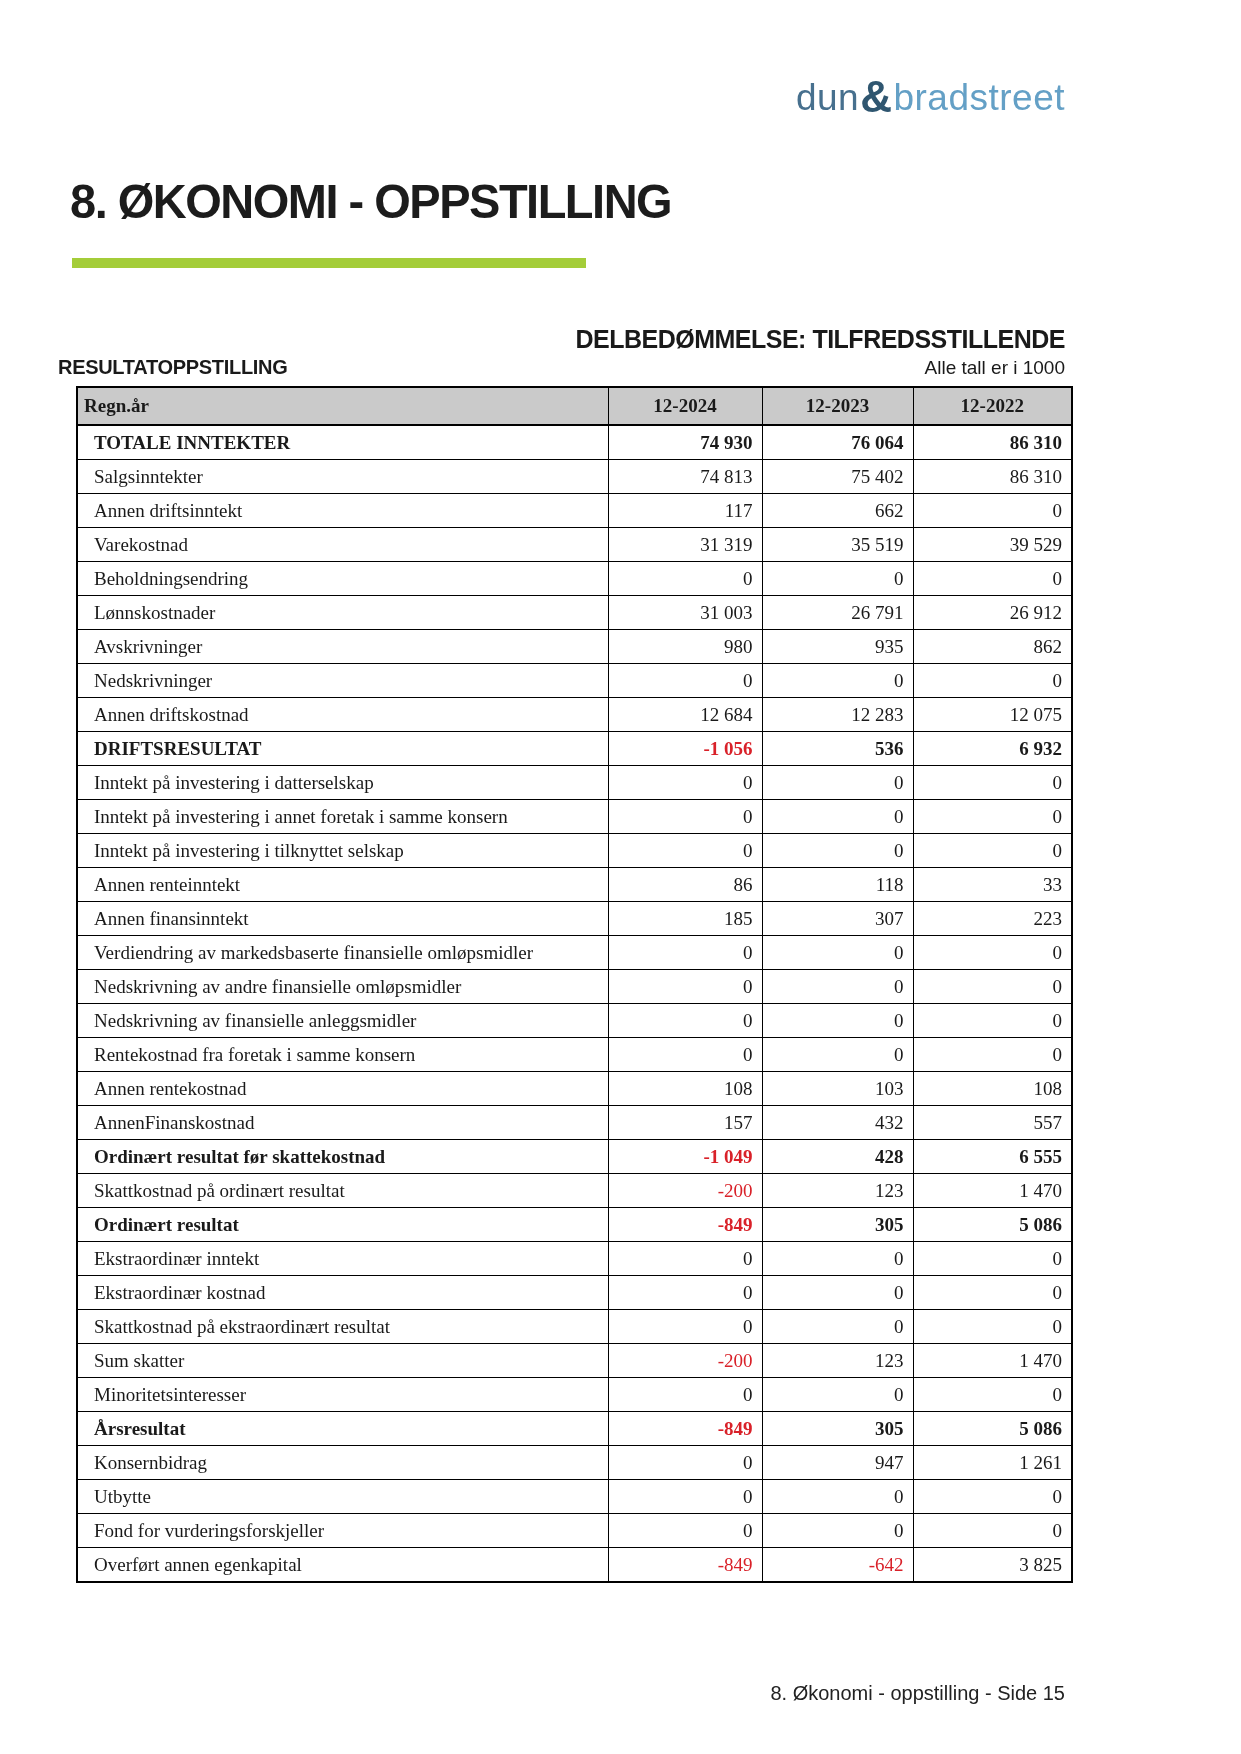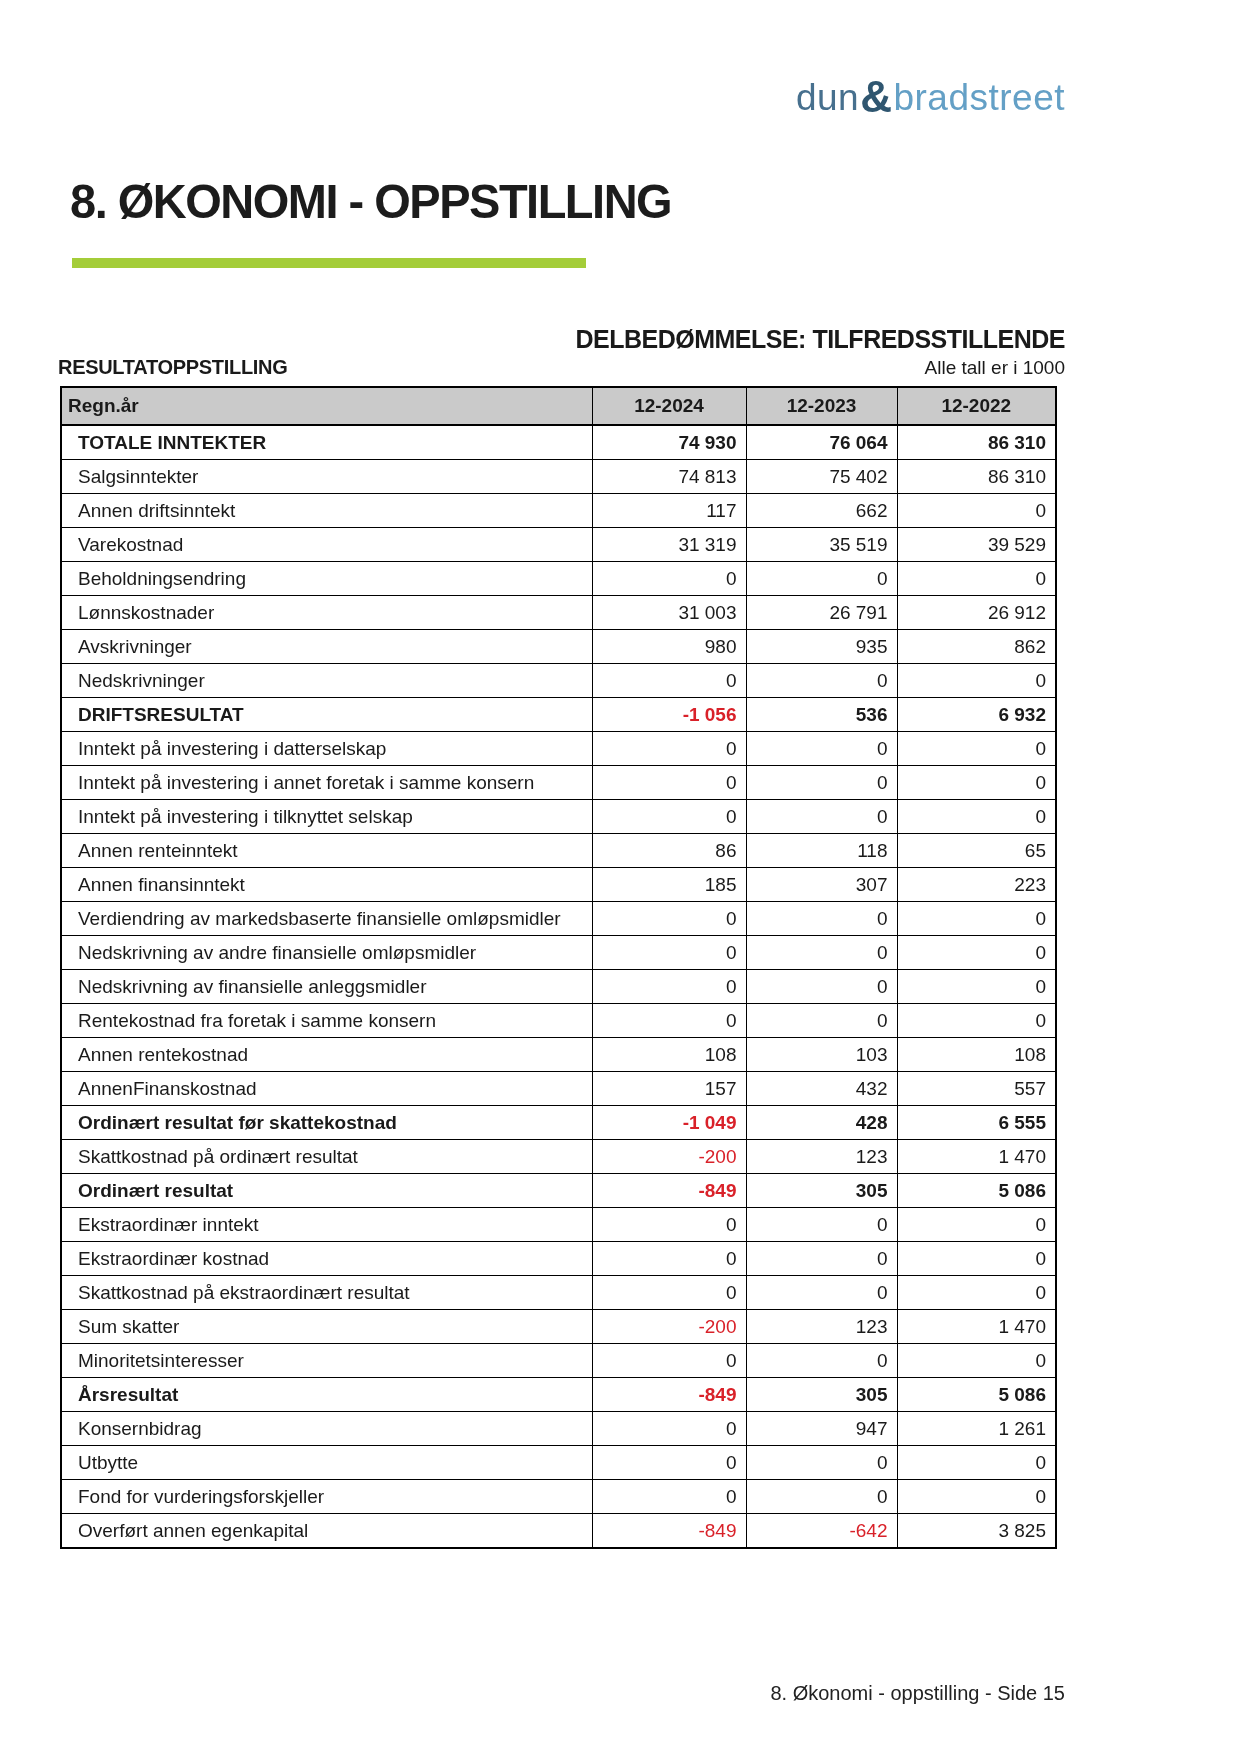--- a/index.html
+++ b/index.html
@@ -42,21 +42,21 @@
   .section-label{
     position:absolute;left:58px;top:356px;
     font-size:20px;font-weight:bold;letter-spacing:-0.3px;
   }
   .units-note{
     position:absolute;right:176px;top:357px;
     font-size:19px;
   }
   
   .table-wrap{
-    position:absolute;left:60px;top:386px;width:1089px;
+    position:absolute;left:76px;top:386px;width:1089px;font-family:Liberation Serif, serif;
   }
   table{
     border-collapse:collapse;width:995px;table-layout:fixed;
     font-size:19px;
   }
   table, th, td{border:1px solid #000;}
   table{border-width:2px;}
   thead th{
     background:var(--headerGray,#cacaca);
     height:32px;
@@ -155,20 +155,26 @@
             <td class="num">980</td>
             <td class="num">935</td>
             <td class="num">862</td>
           </tr>
           <tr>
             <td class="lbl">Nedskrivninger</td>
             <td class="num">0</td>
             <td class="num">0</td>
             <td class="num">0</td>
           </tr>
+          <tr>
+            <td class="lbl">Annen driftskostnad</td>
+            <td class="num">12 684</td>
+            <td class="num">12 283</td>
+            <td class="num">12 075</td>
+          </tr>
           <tr class="emph">
             <td class="lbl">DRIFTSRESULTAT</td>
             <td class="num neg">-1 056</td>
             <td class="num">536</td>
             <td class="num">6 932</td>
           </tr>
           <tr>
             <td class="lbl">Inntekt på investering i datterselskap</td>
             <td class="num">0</td>
             <td class="num">0</td>
@@ -183,21 +189,21 @@
           <tr>
             <td class="lbl">Inntekt på investering i tilknyttet selskap</td>
             <td class="num">0</td>
             <td class="num">0</td>
             <td class="num">0</td>
           </tr>
           <tr>
             <td class="lbl">Annen renteinntekt</td>
             <td class="num">86</td>
             <td class="num">118</td>
-            <td class="num">65</td>
+            <td class="num">33</td>
           </tr>
           <tr>
             <td class="lbl">Annen finansinntekt</td>
             <td class="num">185</td>
             <td class="num">307</td>
             <td class="num">223</td>
           </tr>
           <tr>
             <td class="lbl">Verdiendring av markedsbaserte finansielle omløpsmidler</td>
             <td class="num">0</td>

